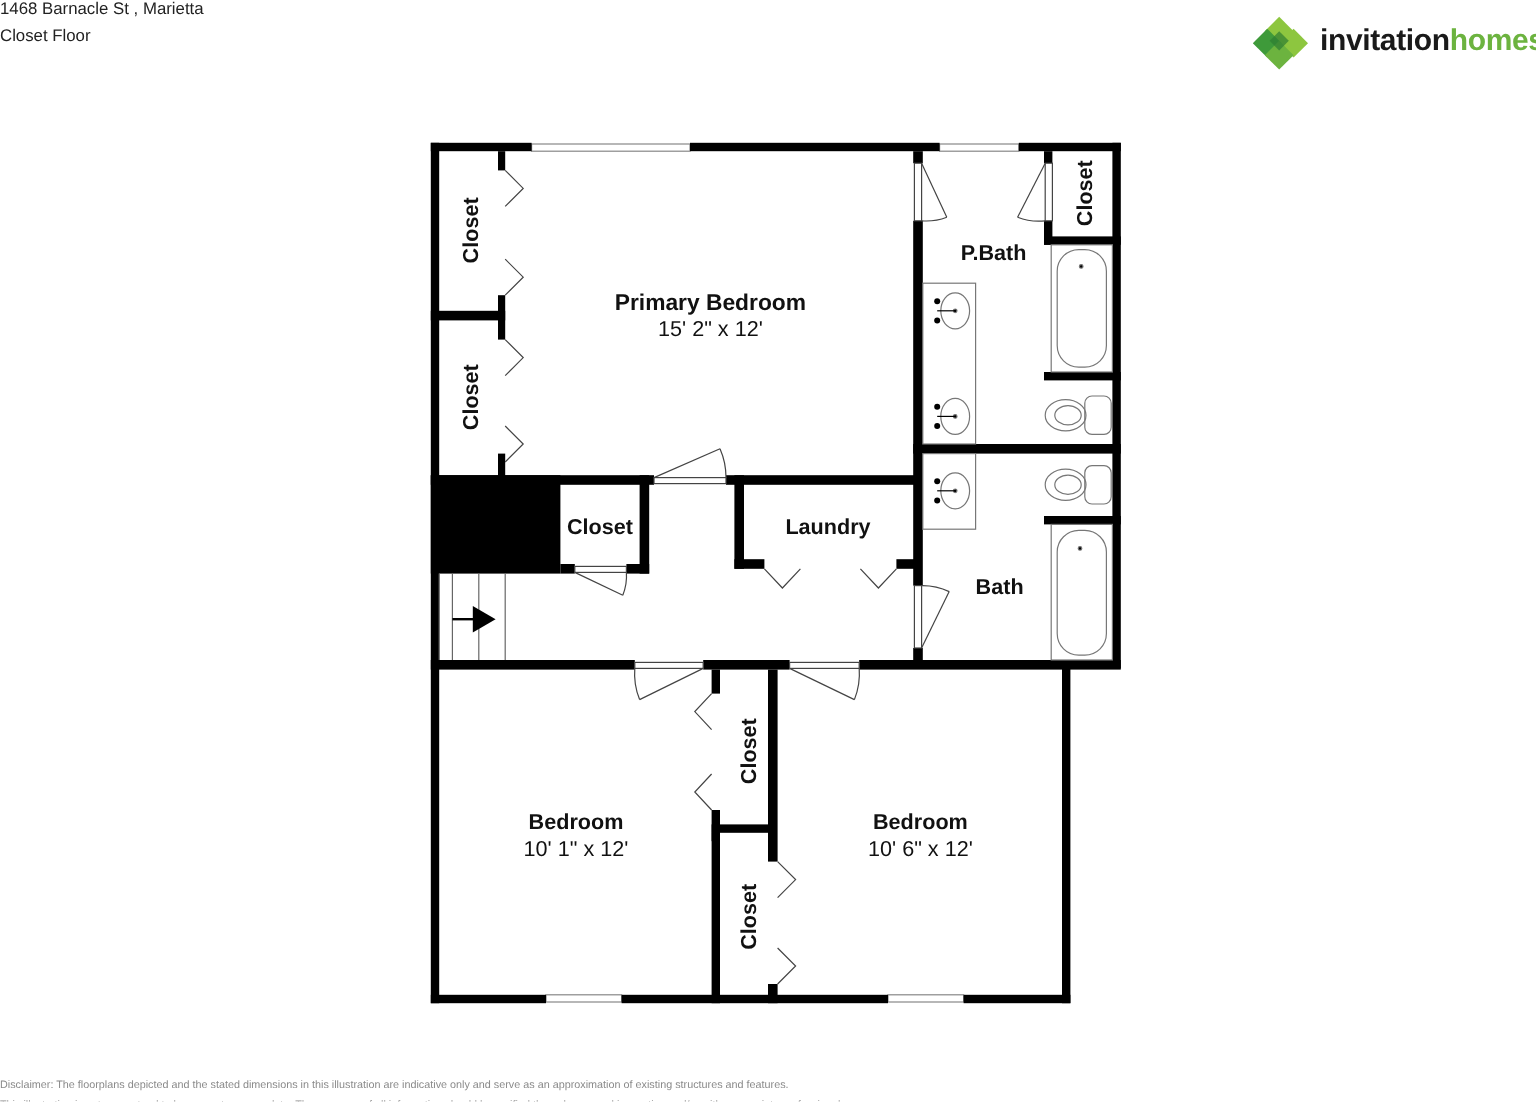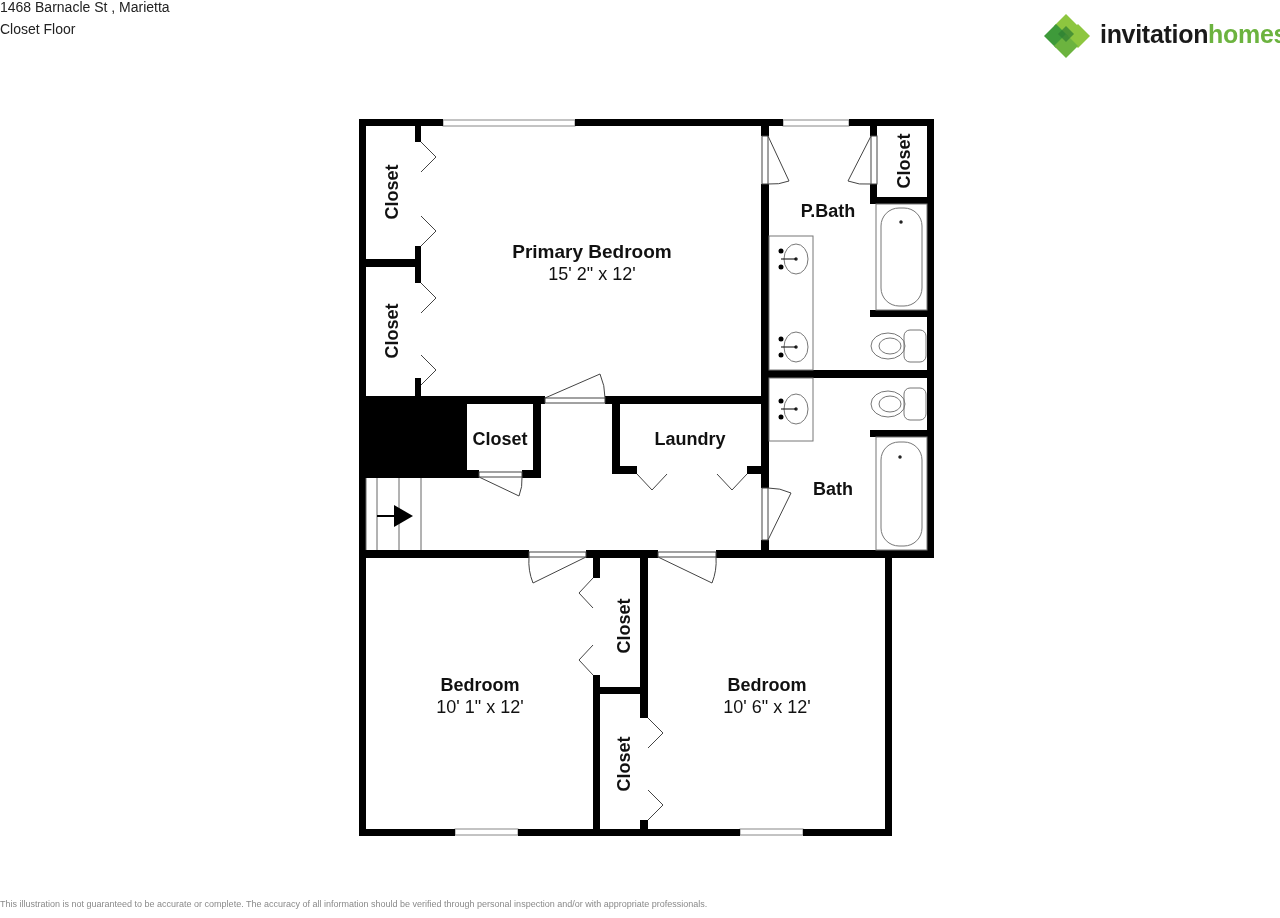--- a/index.html
+++ b/index.html
@@ -225,14 +225,15 @@
 
     <text class="lbl" font-size="18" font-weight="bold" text-anchor="middle" transform="translate(398,192) rotate(-90)">Closet</text>
     <text class="lbl" font-size="18" font-weight="bold" text-anchor="middle" transform="translate(398,331) rotate(-90)">Closet</text>
     <text class="lbl" font-size="18" font-weight="bold" text-anchor="middle" transform="translate(910,161) rotate(-90)">Closet</text>
     <text class="lbl" font-size="18" font-weight="bold" text-anchor="middle" transform="translate(630,626) rotate(-90)">Closet</text>
     <text class="lbl" font-size="18" font-weight="bold" text-anchor="middle" transform="translate(630,764) rotate(-90)">Closet</text>
   </g>
 </svg>
 
 <div class="disc">
+  <div>Disclaimer: The floorplans depicted and the stated dimensions in this illustration are indicative only and serve as an approximation of existing structures and features.</div>
   <div>This illustration is not guaranteed to be accurate or complete. The accuracy of all information should be verified through personal inspection and/or with appropriate professionals.</div>
 </div>
 
 </body></html>

